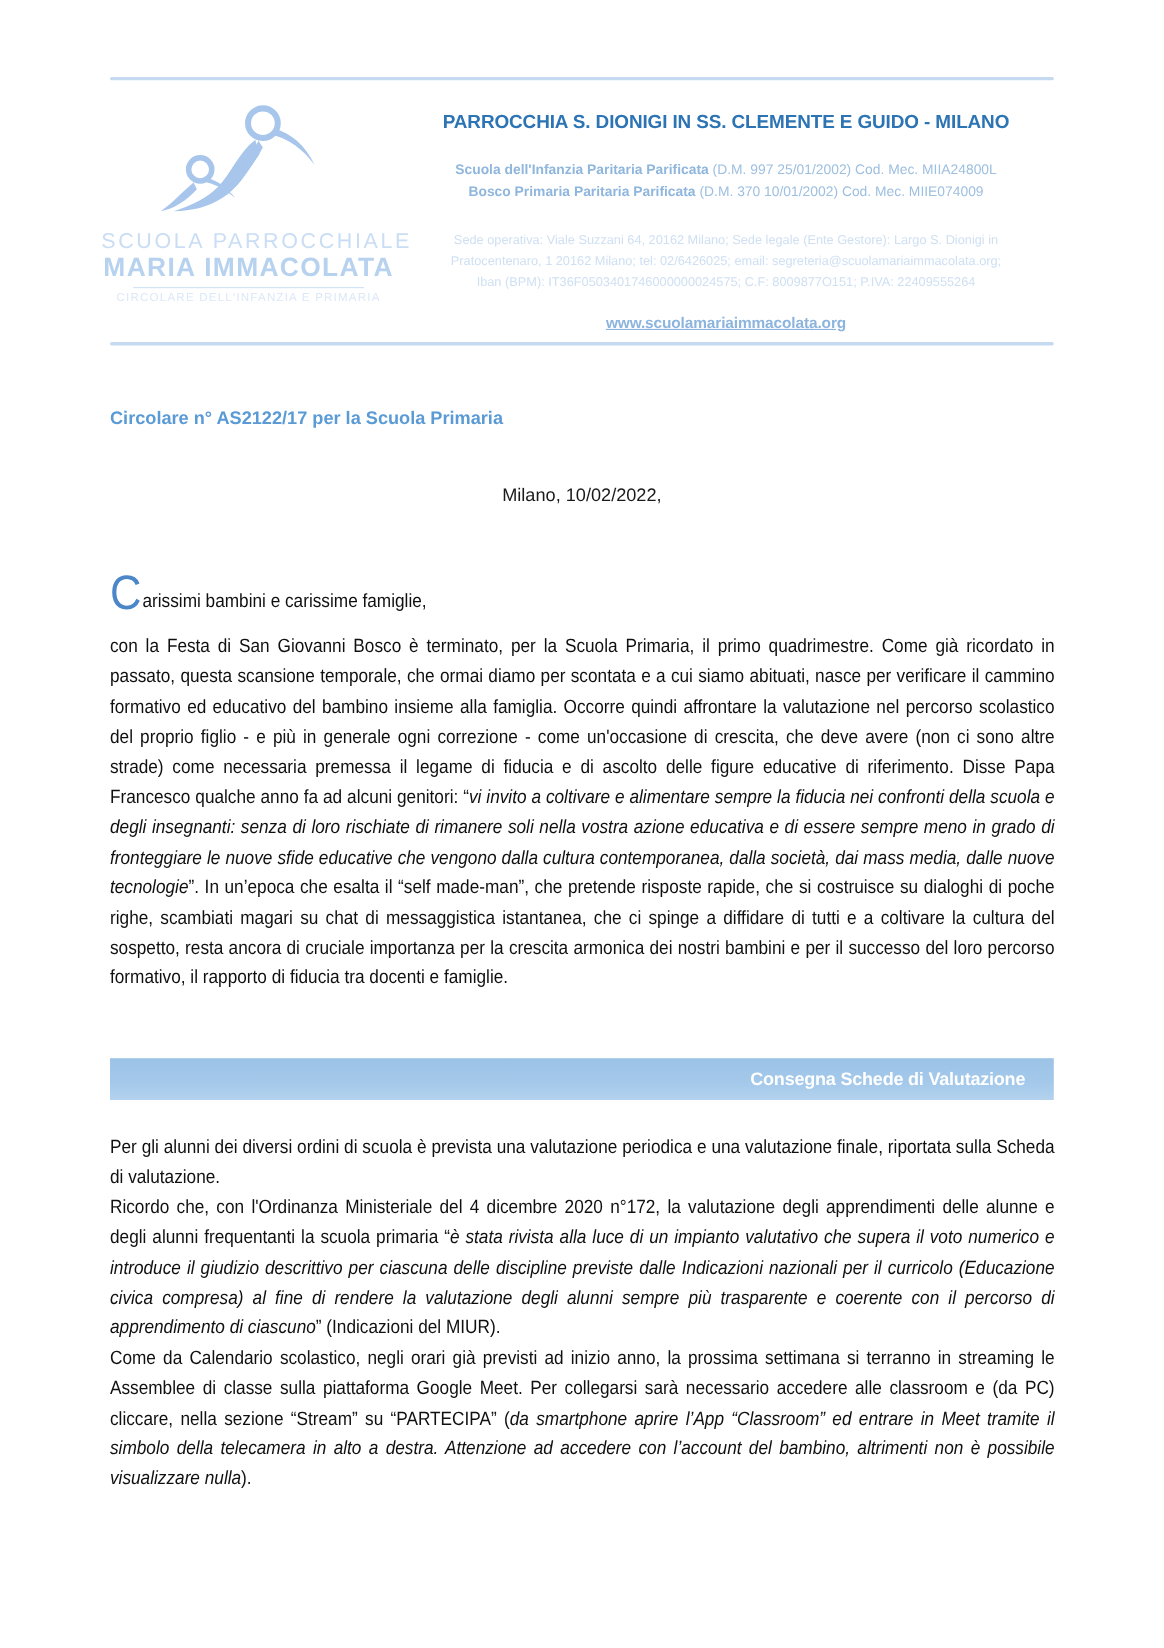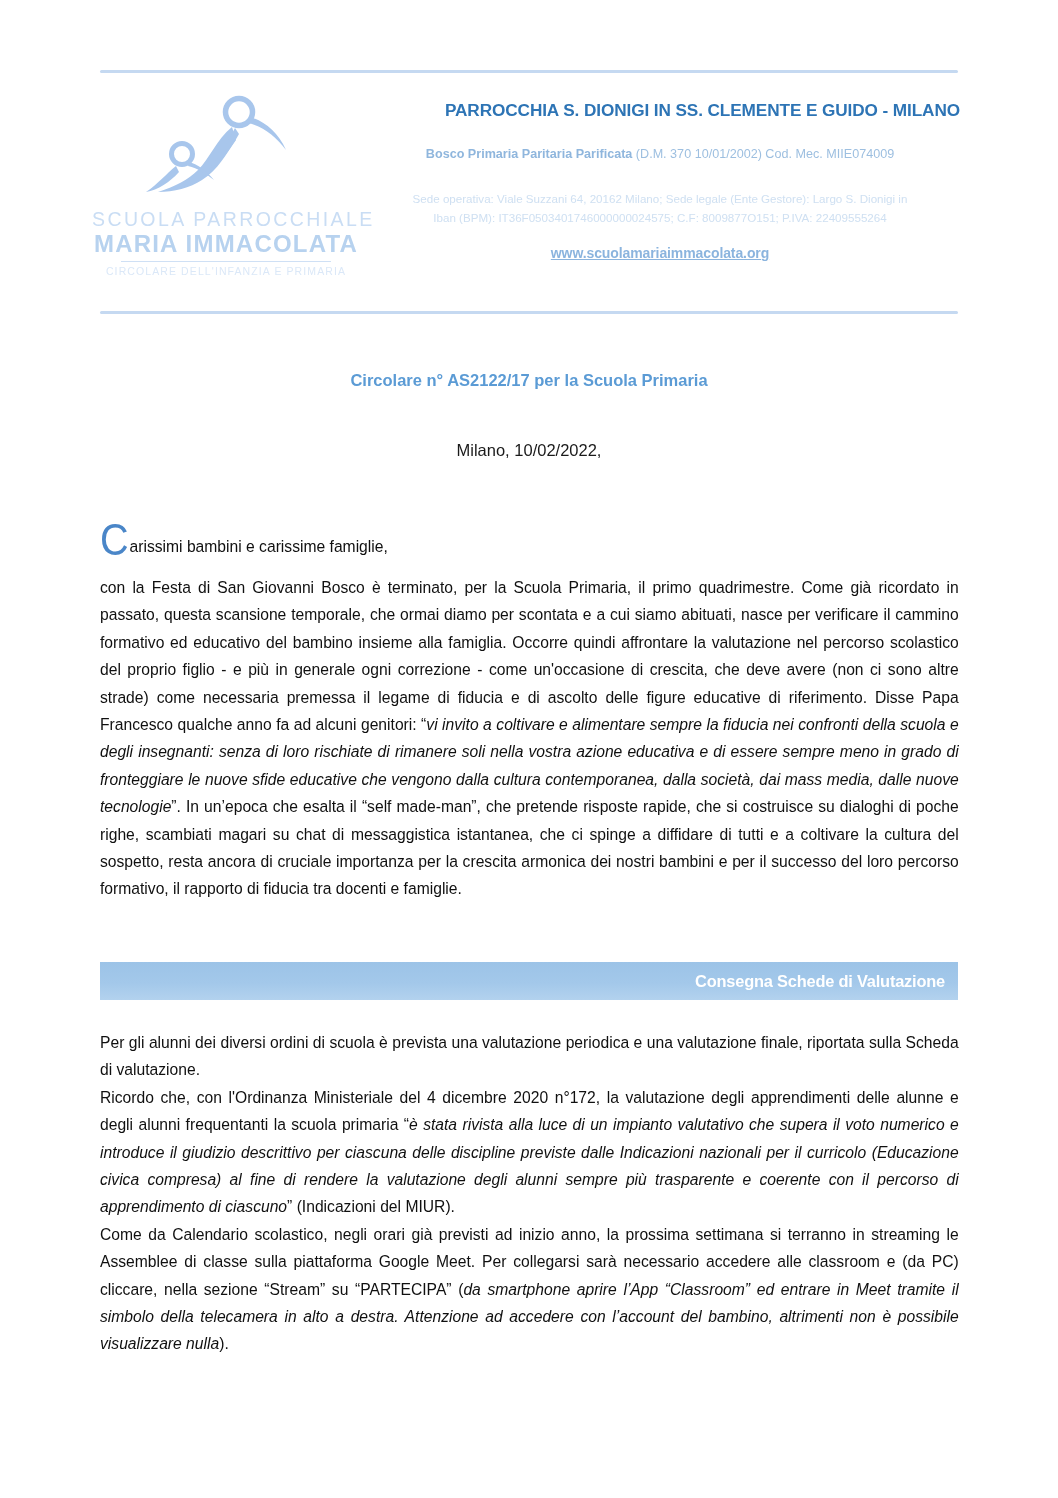--- a/index.html
+++ b/index.html
@@ -89,21 +89,20 @@
     width: 600px;
     text-align: center;
   }
   .head-title {
     font-size: 17.2px;
     font-weight: bold;
     color: #2d74b5;
     letter-spacing: -0.1px;
     line-height: 1.25;
     white-space: nowrap;
-    text-align: right;
   }
   .head-sub {
     margin-top: 22px;
     font-size: 12.6px;
     color: #9dbfe0;
     line-height: 1.62;
   }
   .head-sub b { color: #8fb6dd; }
   .head-addr {
     margin-top: 26px;
@@ -119,21 +118,21 @@
     text-decoration: underline;
     letter-spacing: -0.1px;
   }
 
   
   .circ-title {
     position: absolute;
     left: 100px;
     top: 371px;
     width: 858px;
-    text-align: center;
+    text-align: left;
     font-size: 16.5px;
     font-weight: bold;
     color: #5b9bd5;
   }
   .doc-date {
     position: absolute;
     left: 100px;
     top: 441px;
     width: 858px;
     text-align: center;
@@ -191,21 +190,21 @@
     height: 38px;
     background: linear-gradient(to bottom, #9cc3e7 0%, #a3c8ea 55%, #b3d2ee 100%);
     display: flex;
     align-items: center;
     justify-content: flex-end;
   }
   .section-bar-label {
     color: #ffffff;
     font-size: 16.4px;
     font-weight: bold;
-    padding-right: 13px;
+    padding-right: 26px;
     letter-spacing: -0.2px;
   }
 
   .body-wrap2 {
     position: absolute;
     left: 100px;
     top: 1029px;
     width: 858px;
   }
 
@@ -258,25 +257,29 @@
     <div class="logo-l1">SCUOLA PARROCCHIALE</div>
     <div class="logo-l2">MARIA IMMACOLATA</div>
     <div class="logo-underline"></div>
     <div class="logo-l3">CIRCOLARE DELL'INFANZIA E PRIMARIA</div>
   </div>
 
   <div class="head-text">
     <div class="head-title">PARROCCHIA S. DIONIGI IN SS. CLEMENTE E GUIDO - MILANO</div>
     <div class="head-sub">
       <div>
+        <b>Scuola dell'Infanzia Paritaria Parificata</b><span> (D.M. 997 25/01/2002) Cod. Mec. MIIA24800L</span>
+      </div>
+      <div>
         <b>Bosco Primaria Paritaria Parificata</b><span> (D.M. 370 10/01/2002) Cod. Mec.  MIIE074009</span>
       </div>
     </div>
     <div class="head-addr">
       <div>Sede operativa: Viale Suzzani 64, 20162 Milano; Sede legale (Ente Gestore): Largo S. Dionigi in</div>
+      <div>Pratocentenaro, 1 20162 Milano; tel: 02/6426025; email: segreteria@scuolamariaimmacolata.org;</div>
       <div>Iban (BPM): IT36F0503401746000000024575; C.F: 8009877O151; P.IVA: 22409555264</div>
     </div>
     <div class="head-url">www.scuolamariaimmacolata.org</div>
   </div>
 
   <div class="rule-mid"></div>
 
   <div class="circ-title">Circolare n° AS2122/17 per la Scuola Primaria</div>
   <div class="doc-date">Milano, 10/02/2022,</div>
 

